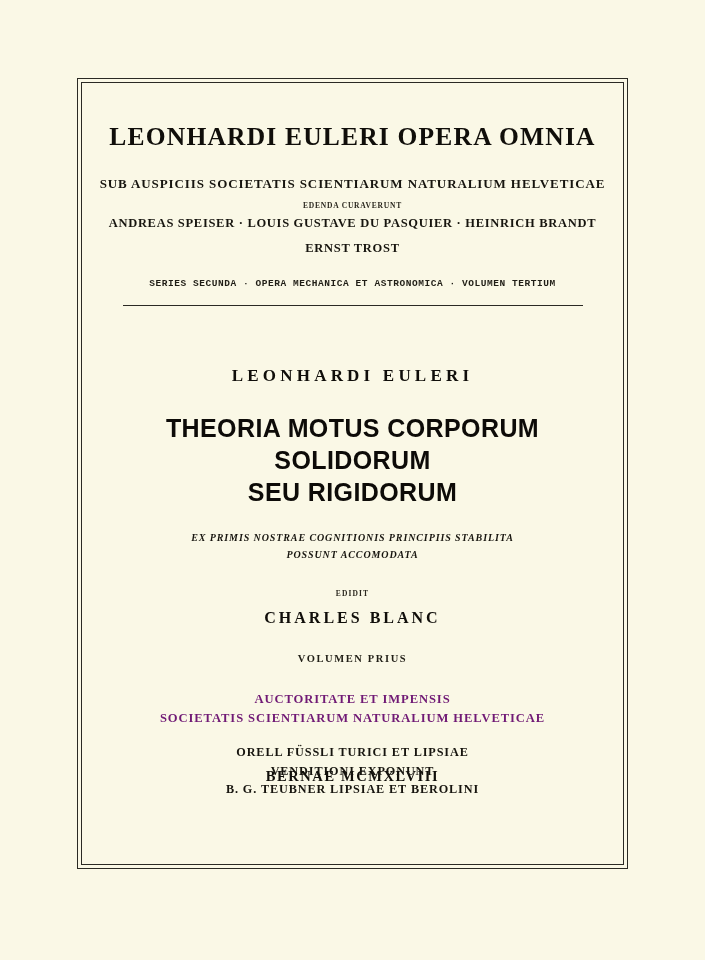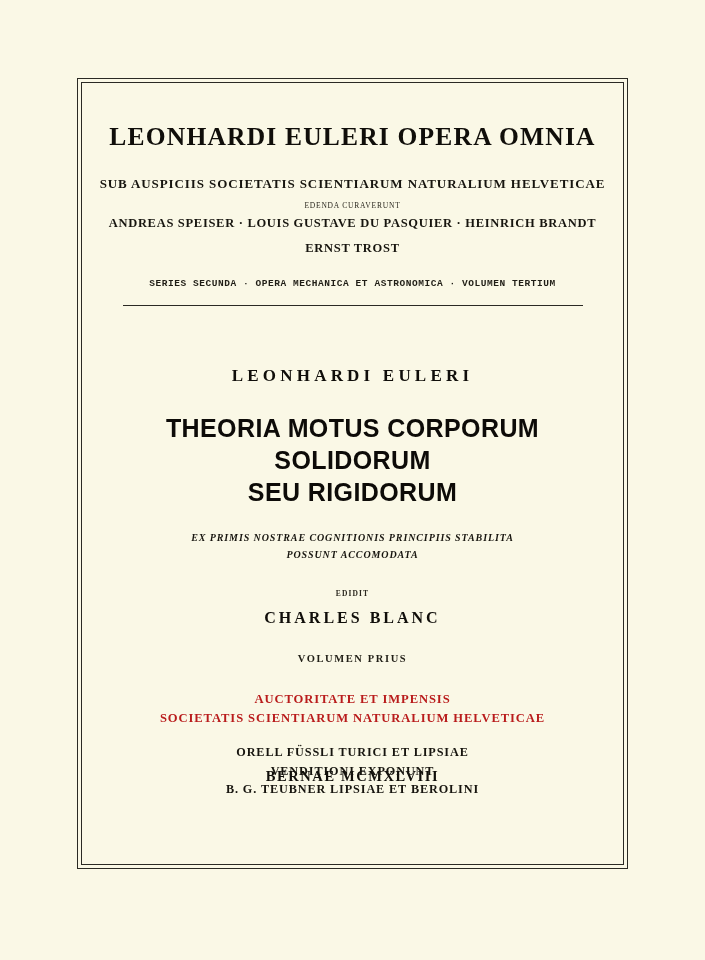--- a/index.html
+++ b/index.html
@@ -64,21 +64,21 @@
     font-family: "Liberation Serif", serif;
     font-size: 13px;
     font-weight: bold;
     letter-spacing: 0.9px;
     margin-top: 24px;
     color: #17150f;
   }
   .series-edendacurav {
     font-family: "Liberation Serif", serif;
     font-size: 7.5px;
-    font-weight: normal;
+    font-weight: bold;
     letter-spacing: 0.8px;
     margin-top: 9px;
     color: #2a271e;
   }
   .editors-line {
     font-family: "Liberation Serif", serif;
     font-size: 12.5px;
     font-weight: bold;
     letter-spacing: 0.7px;
     margin-top: 6px;
@@ -160,21 +160,21 @@
     margin-top: 26px;
     color: #201e16;
   }
   .auctoritate {
     font-family: "Liberation Serif", serif;
     font-size: 12.6px;
     font-weight: bold;
     letter-spacing: 0.9px;
     line-height: 1.5;
     margin-top: 26px;
-    color: #b91c1c;
+    color: #701a75;
   }
   .place-year {
     font-family: "Liberation Serif", serif;
     font-size: 14.5px;
     font-weight: bold;
     letter-spacing: 1.6px;
     margin-top: 40px;
     color: #100e0a;
   }
 

